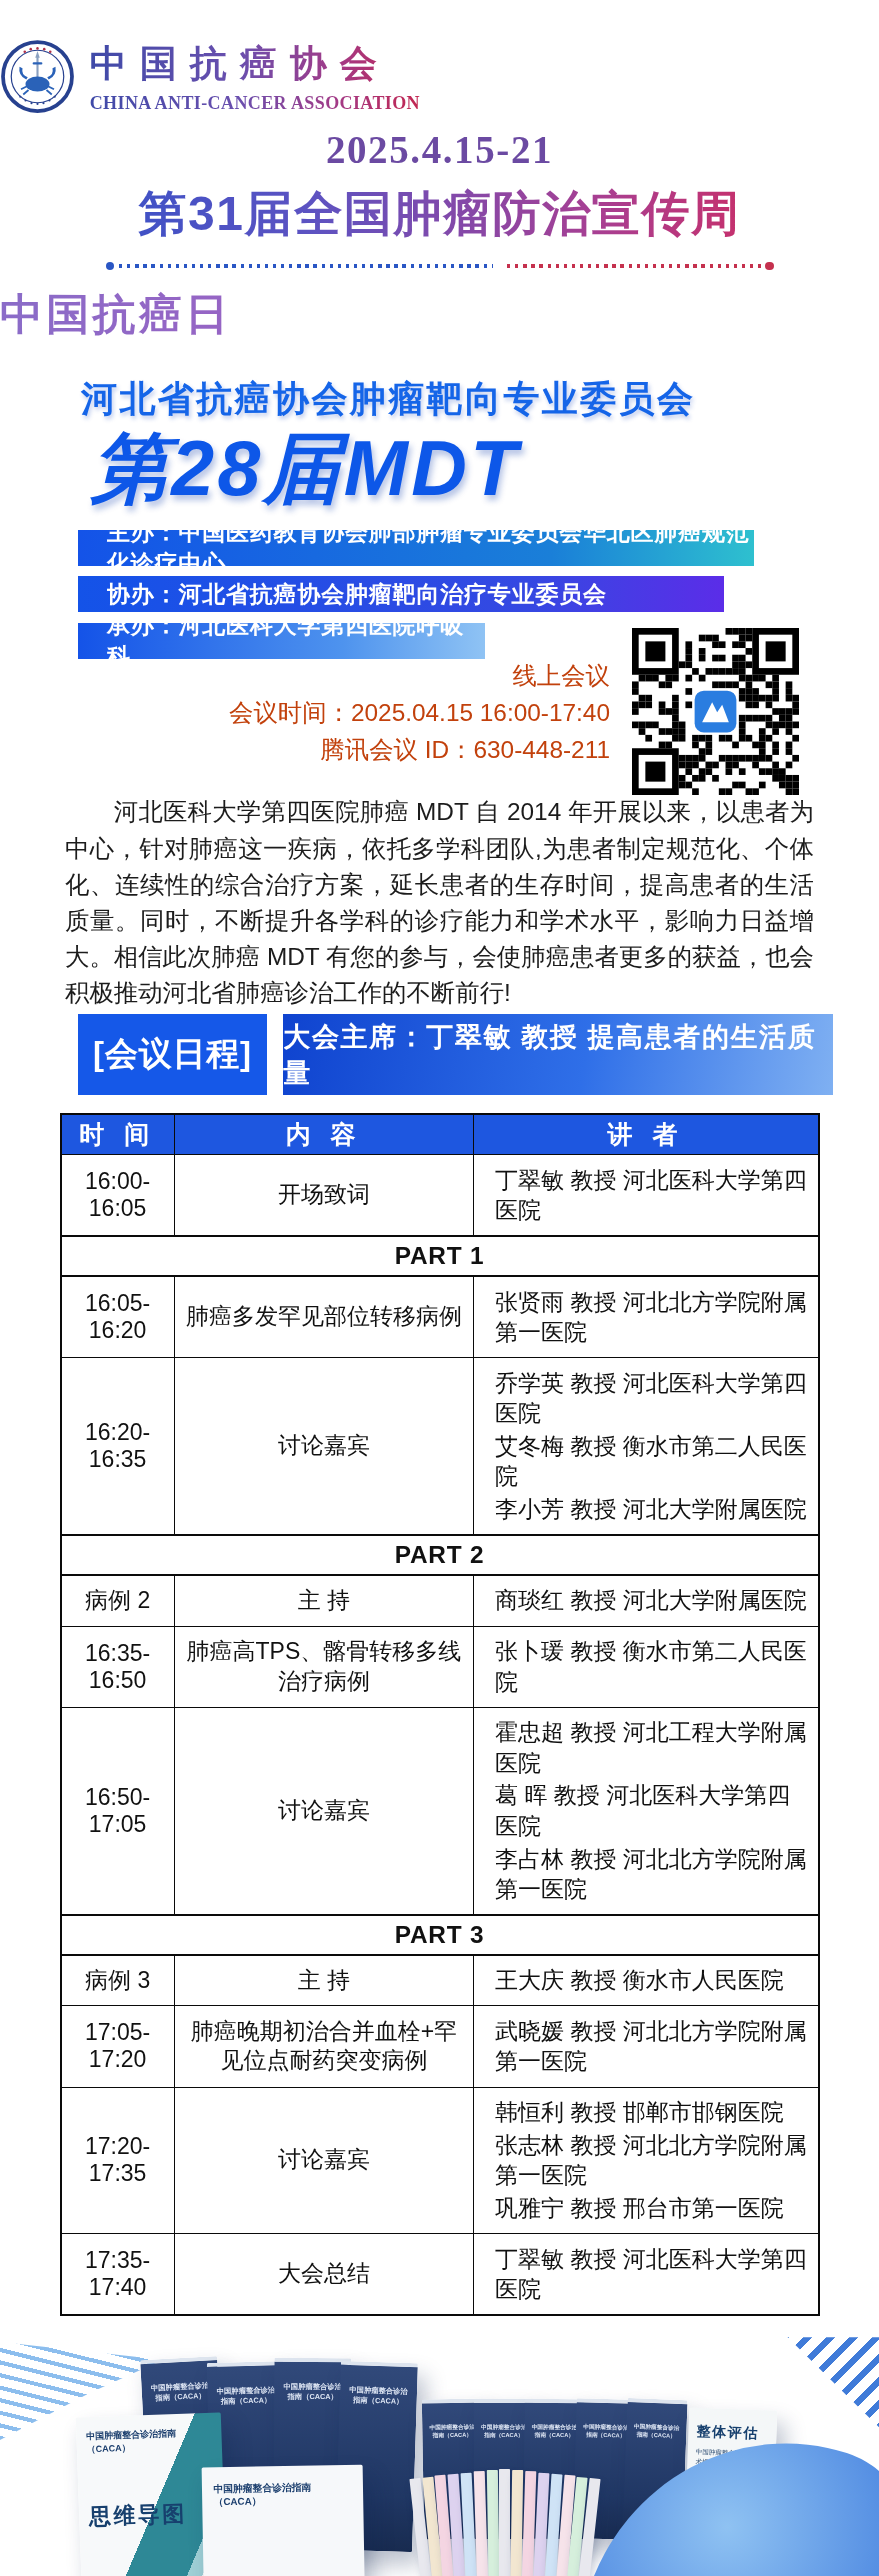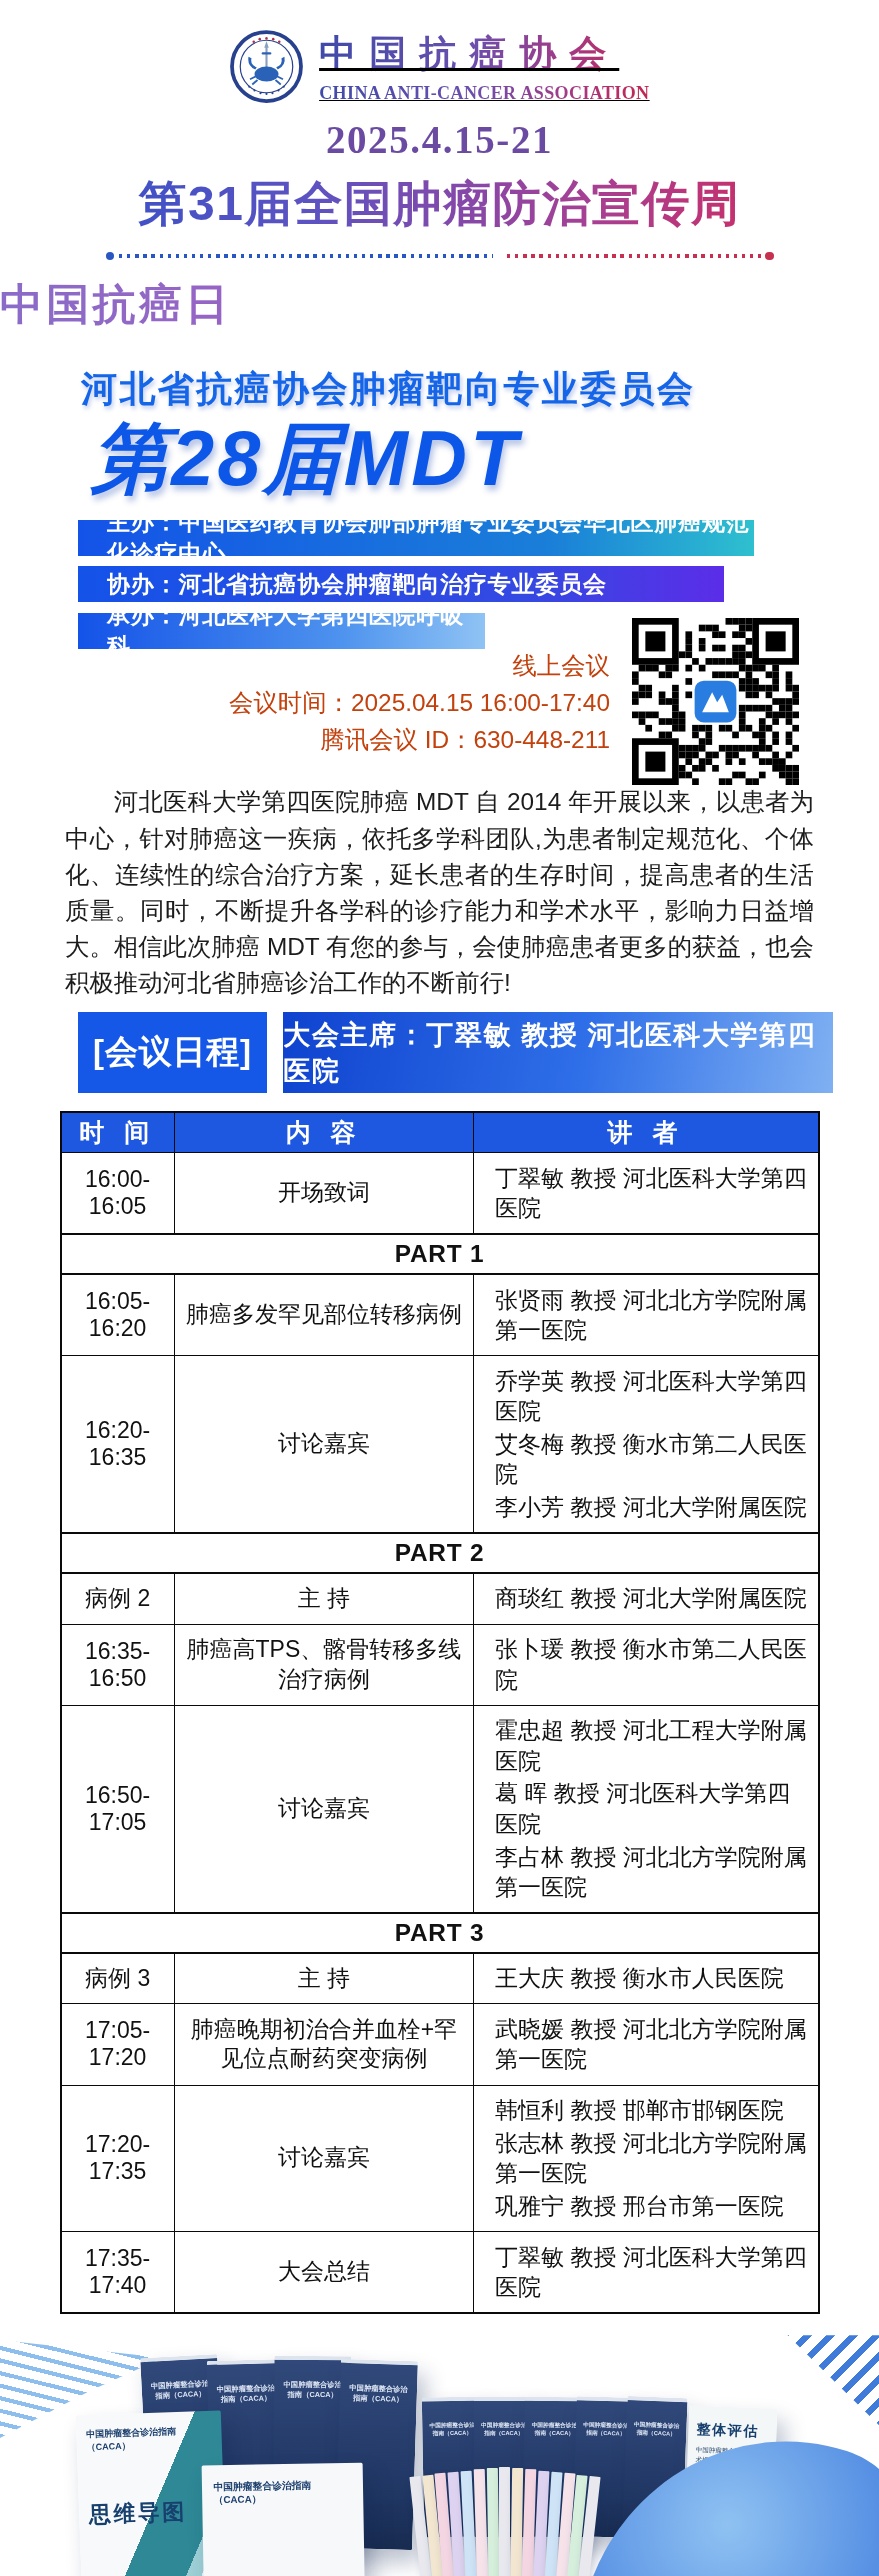--- a/index.html
+++ b/index.html
@@ -4,21 +4,21 @@
 <style>
   html,body{margin:0;padding:0;background:#fff;}
   body{font-family:"Liberation Sans","DejaVu Sans",sans-serif;}
   .page{position:relative;width:879px;height:2576px;margin:0 auto;background:#fff;overflow:hidden;}
 
   
   .grad-text{background-clip:text;-webkit-background-clip:text;}
   @supports ((-webkit-background-clip:text)){ .grad-text{color:transparent !important;} }
 
   
-  .assoc{display:flex;justify-content:center;align-items:center;gap:14.7px;padding-top:29px;text-decoration:underline;}
+  .assoc{display:flex;align-items:center;gap:14.7px;padding-top:39px;}
   .badge svg{display:block;}
   .assoc-text{display:flex;flex-direction:column;}
   .assoc-cn{font-size:37px;font-weight:800;letter-spacing:13px;color:#4b3f9e;
     background-image:linear-gradient(90deg,#3f4aa8 0%,#6a4fae 45%,#a33a86 75%,#c22650 100%);}
   .assoc-en{font-family:"Liberation Serif","DejaVu Serif",serif;font-size:18px;font-weight:700;letter-spacing:0.4px;color:#4b3f9e;margin-top:3.3px;
     background-image:linear-gradient(90deg,#3f4aa8 0%,#6a4fae 45%,#a33a86 75%,#c22650 100%);}
 
   .date-range{margin-top:13px;text-align:center;font-family:"Liberation Serif","DejaVu Serif",serif;
     font-size:39px;font-weight:700;color:#6b4aa2;letter-spacing:1.6px;}
   .campaign{margin-top:9.8px;text-align:center;font-size:48px;font-weight:900;letter-spacing:1.6px;color:#8a3f8a;
@@ -50,21 +50,21 @@
   
   .meeting-row{position:relative;height:153px;margin-top:-41px;}
   .meeting-info{position:absolute;right:269px;top:29px;text-align:right;font-size:24.4px;line-height:37px;color:#c2410c;}
   .qr{position:absolute;right:80px;top:0;width:167px;height:167px;}
   .qr svg{display:block;}
 
   
   .intro{margin:13px 65px 0;text-indent:2em;font-size:24.4px;line-height:1.48;color:#1c1c1c;text-align:justify;}
 
   
-  .agenda-head{display:flex;gap:16.3px;margin:11px 46px 0 78px;height:81px;}
+  .agenda-head{display:flex;gap:16.3px;margin:3px 46px 0 78px;height:81px;}
   .agenda-badge{width:189px;background:#1558e8;color:#fff;font-size:33px;font-weight:800;
     display:flex;align-items:center;justify-content:center;letter-spacing:0.8px;}
   .chair-bar{flex:1;background:linear-gradient(100deg,#0f43cf 0%,#2f6fe8 55%,#7fb0f2 100%);color:#fff;
     font-size:27px;font-weight:800;display:flex;align-items:center;justify-content:center;letter-spacing:1.6px;}
 
   
   .agenda-table{width:760px;margin:18px auto 0;border-collapse:collapse;border:2.4px solid #0a0a0a;table-layout:fixed;}
   .agenda-table th,.agenda-table td{border:1.6px solid #0a0a0a;}
   .agenda-table th{background:#1e57e0;color:#fff;font-size:25px;font-weight:700;height:37px;letter-spacing:6.5px;}
   .agenda-table td{font-size:23px;color:#111;text-align:center;padding:7.3px 4.9px;}
@@ -405,21 +405,21 @@
           <rect x="75" y="75" width="50" height="50" rx="11" fill="#2a7de0"></rect>
           <path d="M84 113 L96 89 L102 101 L108 92 L116 113 Z" fill="#fff"></path>
         </svg>
       </div>
   </div>
 
   <p class="intro">河北医科大学第四医院肺癌 MDT 自 2014 年开展以来，以患者为中心，针对肺癌这一疾病，依托多学科团队,为患者制定规范化、个体化、连续性的综合治疗方案，延长患者的生存时间，提高患者的生活质量。同时，不断提升各学科的诊疗能力和学术水平，影响力日益增大。相信此次肺癌 MDT 有您的参与，会使肺癌患者更多的获益，也会积极推动河北省肺癌诊治工作的不断前行!</p>
 
   <div class="agenda-head">
     <div class="agenda-badge">[会议日程]</div>
-    <div class="chair-bar">大会主席：丁翠敏 教授 河北医科大学第四医院</div>
+    <div class="chair-bar">大会主席：丁翠敏 教授 提高患者的生活质量</div>
   </div>
 
   <table class="agenda-table">
     <colgroup>
         <col style="width:15%">
         <col style="width:39.5%">
         <col style="width:45.5%">
       </colgroup>
     <thead>
       <tr>

